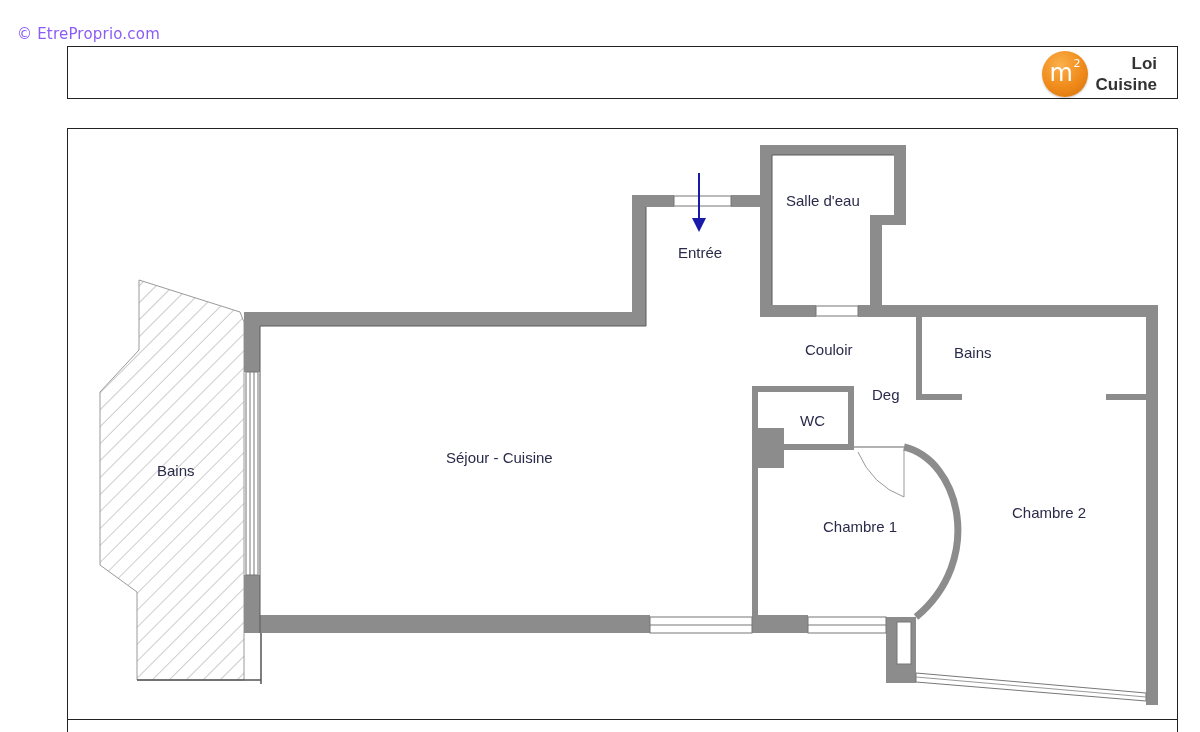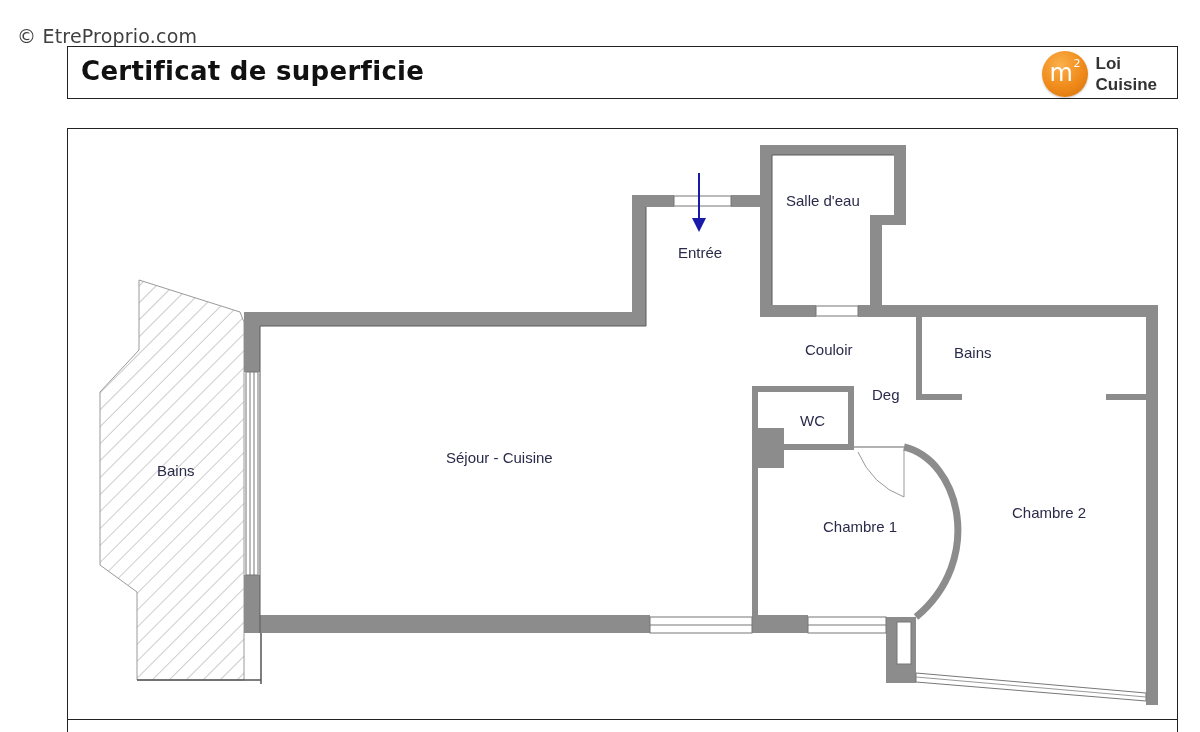--- a/index.html
+++ b/index.html
@@ -1,36 +1,35 @@
 <!DOCTYPE html>
 <html><head>
 <meta charset="utf-8">
 <style>
   html, body { margin:0; padding:0; background:#ffffff; }
   body { width:1200px; height:732px; position:relative; overflow:hidden; font-family:"Liberation Sans", sans-serif; }
-  .watermark { position:absolute; left:17px; top:25px; font-size:19px; color:#404040; font-family:"DejaVu Sans", sans-serif; letter-spacing:0.2px; }
+  .watermark { position:absolute; left:17px; top:25px; font-size:15px; color:#8b5cf6; font-family:"DejaVu Sans", sans-serif; letter-spacing:0.2px; }
   .header-box { position:absolute; left:67px; top:46px; width:1111px; height:53px; border:1.5px solid #222; box-sizing:border-box; background:#fff; }
   .title { position:absolute; left:13px; top:9px; font-family:"DejaVu Sans", sans-serif; font-weight:bold; font-size:26px; color:#111; letter-spacing:0.3px; }
   .badge { position:absolute; right:20px; top:5px; height:44px; display:flex; align-items:center; }
   .m2-icon { width:46px; height:46px; border-radius:50%; background:radial-gradient(circle at 40% 30%, #fbb04a 0%, #ef8a1a 55%, #d46f0a 100%); position:relative; box-shadow:0 1px 2px rgba(0,0,0,0.25); }
   .m2-icon .m { position:absolute; left:8px; top:8px; color:#fff; font-size:24px; font-family:"DejaVu Sans", sans-serif; }
   .m2-icon .sup { position:absolute; left:32px; top:6px; color:#fff; font-size:11px; font-family:"DejaVu Sans", sans-serif; }
-  .badge-text { margin-left:8px; text-align:left; font-weight:bold; font-size:17px; color:#333; line-height:21px; font-family:"Liberation Sans", sans-serif; }
+  .badge-text { margin-left:8px; text-align:right; font-weight:bold; font-size:17px; color:#333; line-height:21px; font-family:"Liberation Sans", sans-serif; }
   .plan-box { position:absolute; left:67px; top:128px; width:1111px; height:592px; border:1.5px solid #222; box-sizing:border-box; background:#fff; }
   .footer-box { position:absolute; left:67px; top:718px; width:1111px; height:30px; border-left:1.5px solid #222; border-right:1.5px solid #222; box-sizing:border-box; }
   svg.plan { position:absolute; left:0; top:0; }
   .room-label { font-family:"Liberation Sans", sans-serif; font-size:15px; fill:#2a2a4a; }
 </style>
 </head>
 <body>
 
 <div class="watermark">© EtreProprio.com</div>
 
 <div class="header-box">
-  <div class="title">Certificat de superficie</div>
   <div class="badge">
     <div class="m2-icon">
       <span class="m">m</span>
       <span class="sup">2</span>
     </div>
     <div class="badge-text">
       <div>Loi</div>
       <div>Cuisine</div>
     </div>
   </div>

